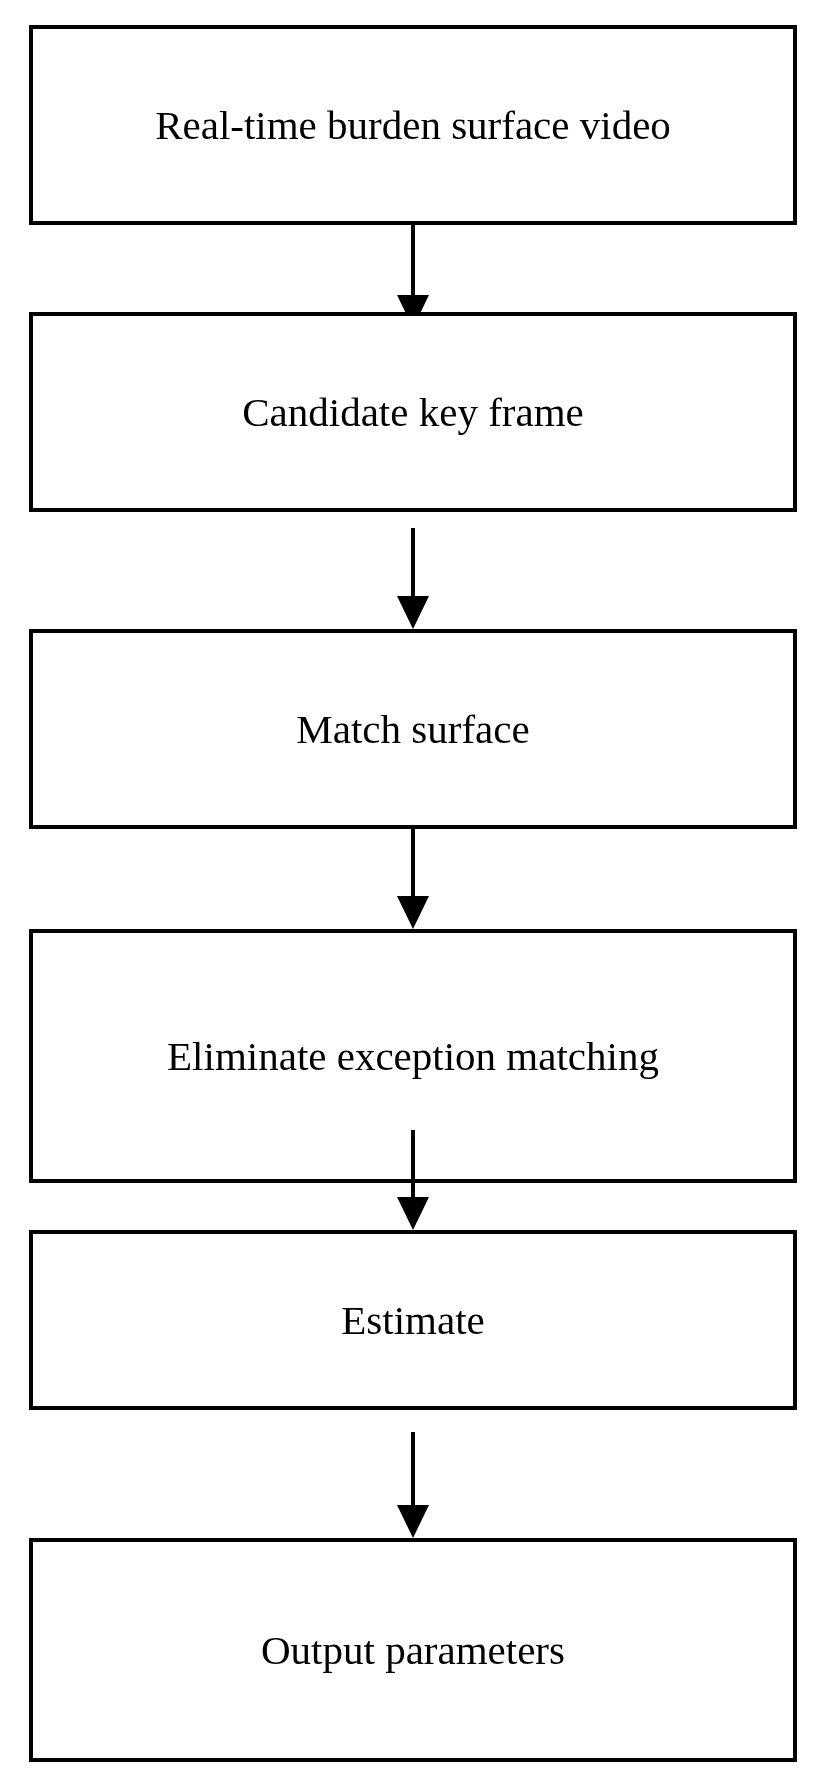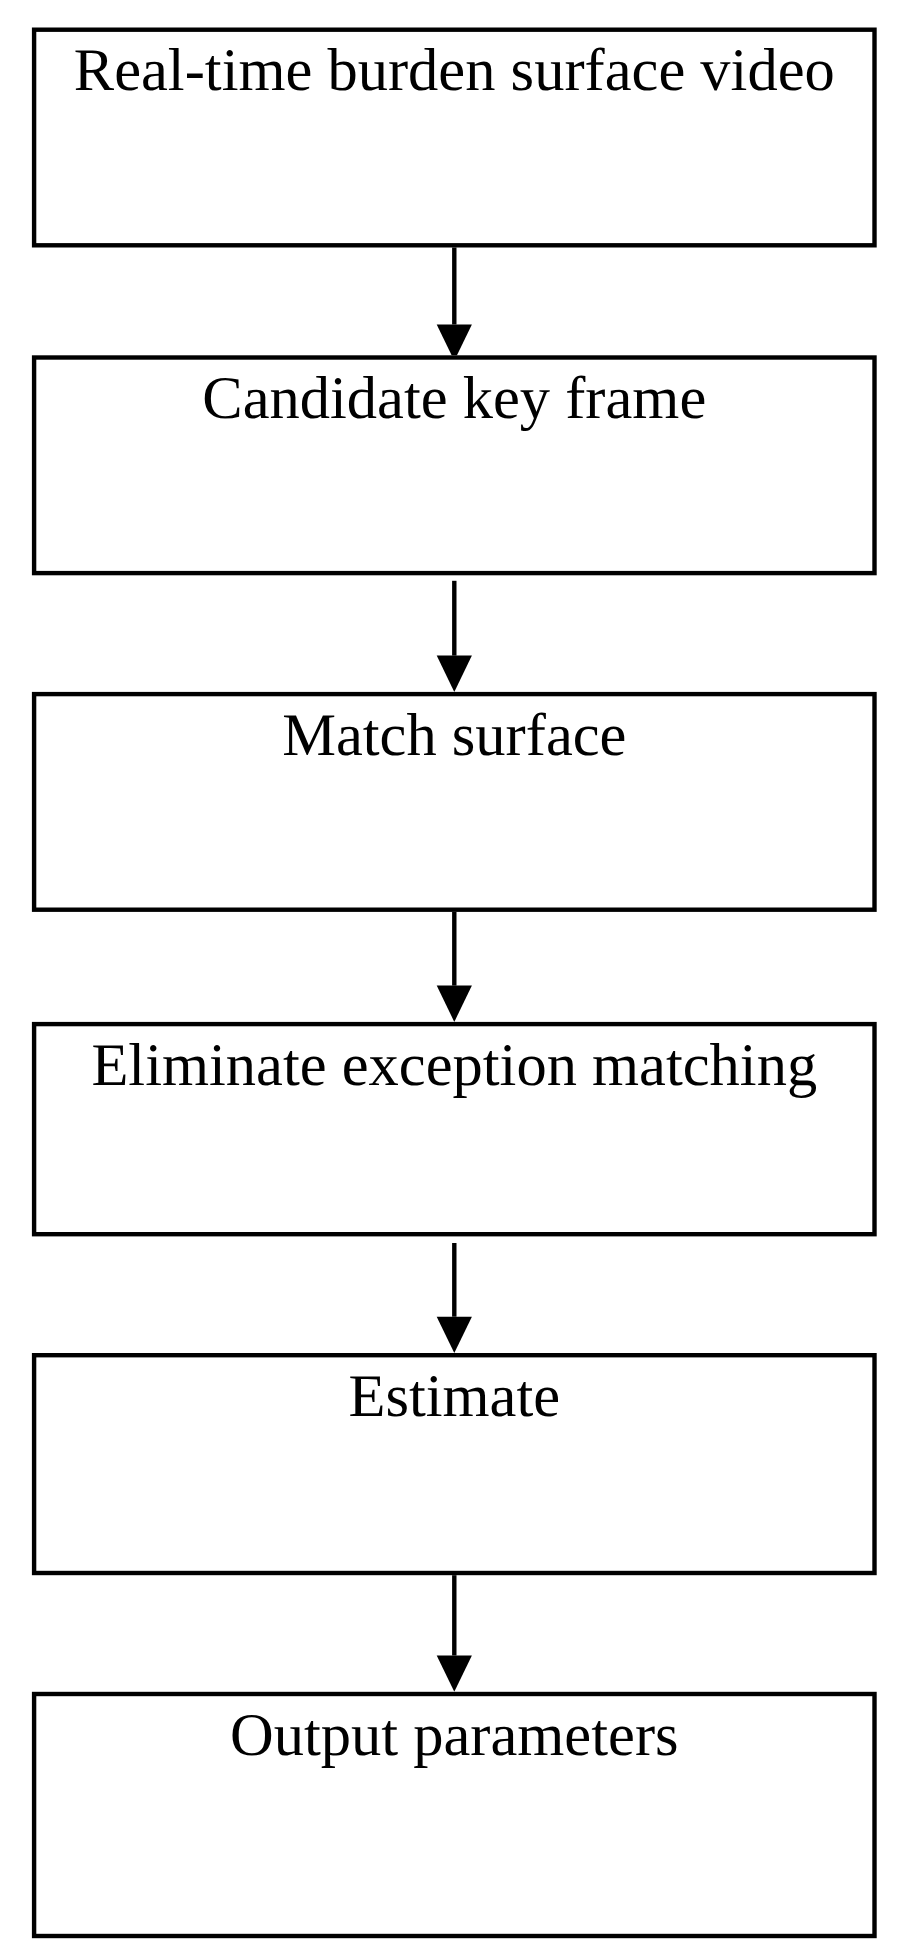--- a/index.html
+++ b/index.html
@@ -16,32 +16,33 @@
     font-family: "Liberation Serif", "DejaVu Serif", serif;
   }
   .node {
     position: absolute;
     left: 29px;
     width: 768px;
     box-sizing: border-box;
     border: 4px solid #000000;
     background: #ffffff;
     display: flex;
+    align-items: center;
     justify-content: center;
     text-align: center;
     color: #000000;
-    font-size: 55px;
+    font-size: 41px;
     line-height: 1.27;
     padding: 0 30px;
   }
   .node-1 { top: 25px;   height: 200px; }
-  .node-2 { top: 323px;  height: 200px; }
+  .node-2 { top: 312px;  height: 200px; }
   .node-3 { top: 629px;  height: 200px; }
-  .node-4 { top: 929px;  height: 195px; }
-  .node-5 { top: 1230px; height: 202px; }
+  .node-4 { top: 929px;  height: 254px; }
+  .node-5 { top: 1230px; height: 180px; }
   .node-6 { top: 1538px; height: 224px; }
 
   .arrow {
     position: absolute;
     left: 0;
     width: 826px;
   }
   .arrow .stem {
     position: absolute;
     left: 411px;

